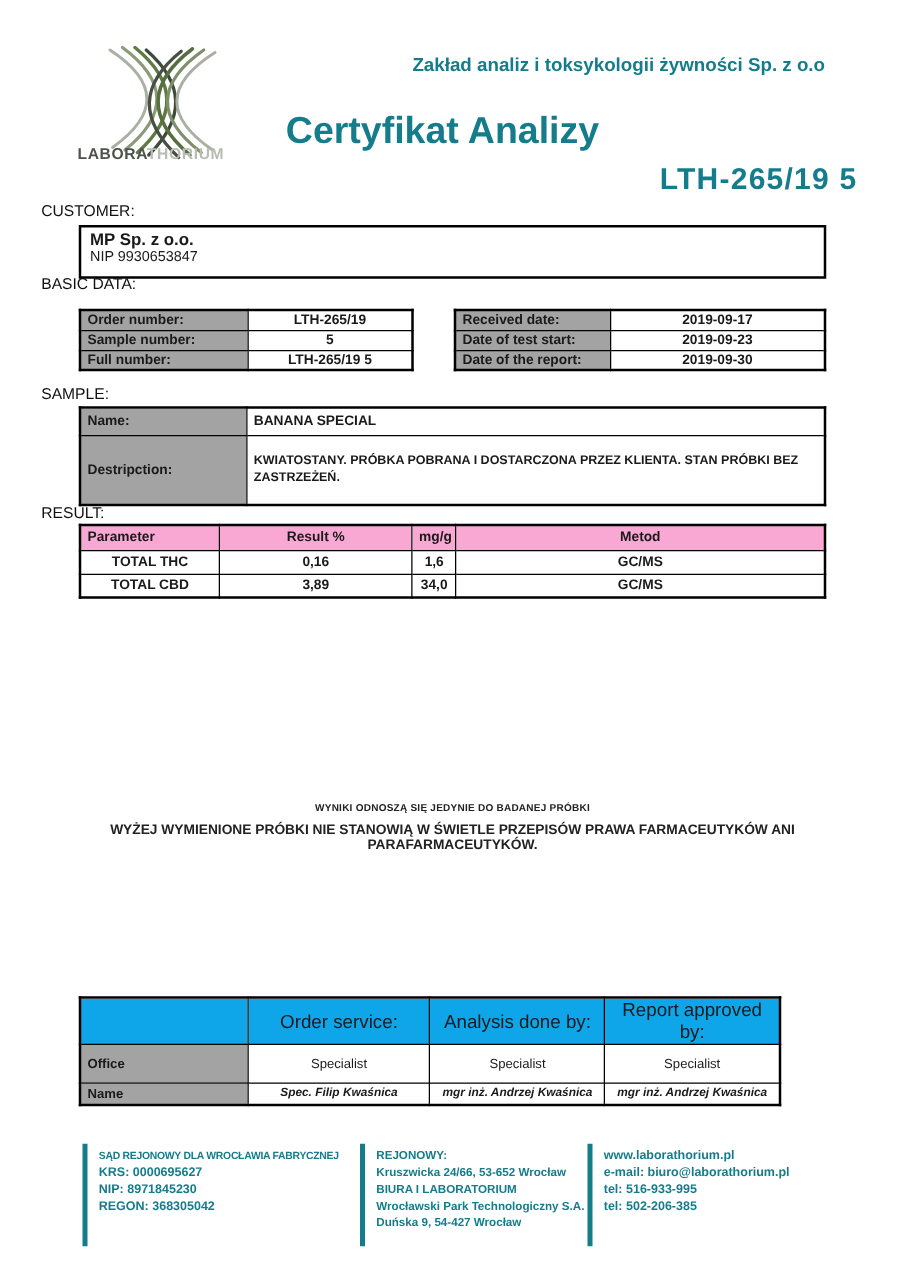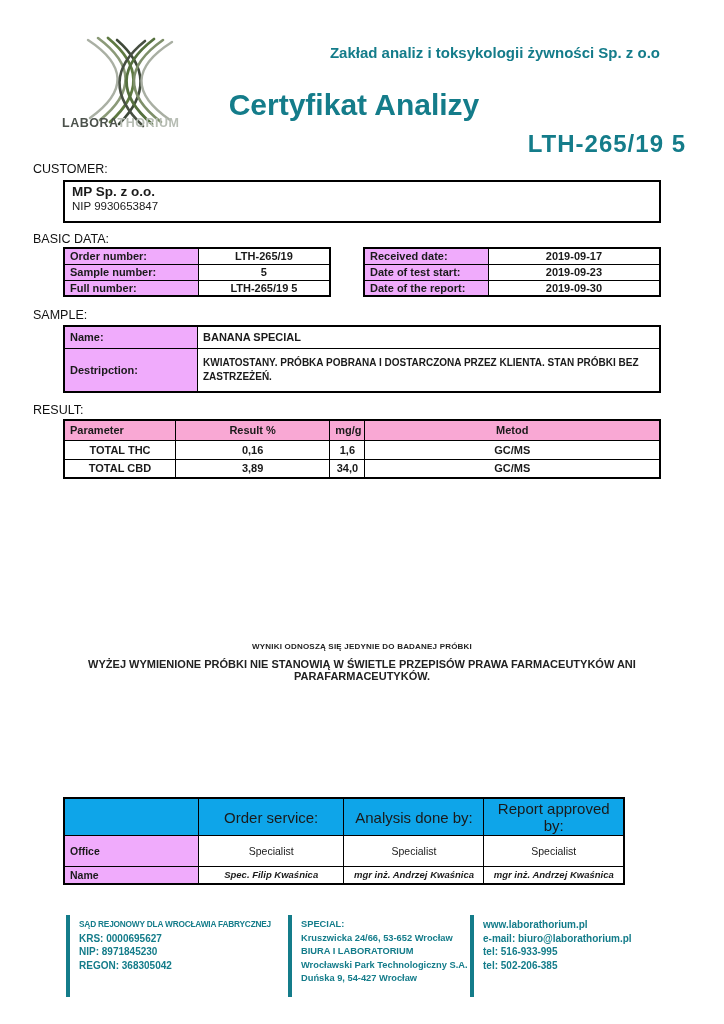--- a/index.html
+++ b/index.html
@@ -15,21 +15,21 @@
   .logo-text .labora { color:#4c524c; }
   .logo-text .thorium { color:#b7bdb4; }
   .company-line { position:absolute; top:44px; right:64px; font-size:15px; font-weight:bold; color:#147c8a; }
   .doc-title { position:absolute; left:104px; top:88px; width:500px; text-align:center; font-size:30px; font-weight:bold; color:#147c8a; }
   .cert-number { position:absolute; top:130px; right:38px; font-size:24px; font-weight:bold; color:#147c8a; letter-spacing:1px; }
   
   .section-label { position:absolute; left:33px; font-size:12.5px; font-weight:normal; color:#111; }
   table { border-collapse:collapse; table-layout:fixed; }
   td, th { border:1.5px solid #000; font-size:11px; padding:1px 5px; overflow:hidden; }
   .outer { border:2.5px solid #000; }
-  .cell-label { background:#f0abfc; font-weight:bold; text-align:left; }
+  .cell-label { background:#a3a3a3; font-weight:bold; text-align:left; }
   .cell-value { background:#fff; font-weight:bold; text-align:center; }
   .customer-box { position:absolute; left:63px; top:180px; width:598px; height:43px; border:2px solid #000; padding:2px 7px; }
   .customer-name { font-size:13.5px; font-weight:bold; }
   .customer-nip { font-size:11.5px; margin-top:1px; }
   .tbl-basic-left  { position:absolute; left:63px;  top:247px; width:268px; }
   .tbl-basic-right { position:absolute; left:363px; top:247px; width:298px; }
   .tbl-basic-left td, .tbl-basic-right td { height:16px; }
   .tbl-sample { position:absolute; left:63px; top:325px; width:598px; }
   .tbl-sample .desc { font-size:10px; line-height:1.35; }
   .tbl-sample .val-left { text-align:left; }
@@ -80,21 +80,21 @@
   <div class="company-line">Zakład analiz i toksykologii żywności Sp. z o.o</div>
   <div class="doc-title">Certyfikat Analizy</div>
   <div class="cert-number">LTH-265/19 5</div>
 
   <div class="section-label" style="top:162px;">CUSTOMER:</div>
   <div class="customer-box">
     <div class="customer-name">MP Sp. z o.o.</div>
     <div class="customer-nip">NIP 9930653847</div>
   </div>
 
-  <div class="section-label" style="top:232px;">BASIC DATA:</div>
+  <div class="section-label" style="top:220px;">BASIC DATA:</div>
   <table class="tbl-basic-left outer">
     <colgroup>
         <col style="width:50.5%">
         <col style="width:49.5%">
       </colgroup>
     <tbody>
         <tr>
       <td class="cell-label">Order number:</td>
       <td class="cell-value">LTH-265/19</td>
     </tr>
@@ -134,21 +134,21 @@
     <colgroup>
         <col style="width:22.4%">
         <col style="width:77.6%">
       </colgroup>
     <tbody>
         <tr>
       <td class="cell-label" style="height:22px;">Name:</td>
       <td class="cell-value val-left">BANANA SPECIAL</td>
     </tr>
     <tr>
-      <td class="cell-label" style="height:44px;">Destripction:</td>
+      <td class="cell-label" style="height:56px;">Destripction:</td>
       <td class="cell-value val-left desc">KWIATOSTANY. PRÓBKA POBRANA I DOSTARCZONA PRZEZ KLIENTA. STAN PRÓBKI BEZ ZASTRZEŻEŃ.</td>
     </tr>
   </tbody>
     </table>
 
   <div class="section-label" style="top:403px;">RESULT:</div>
   <table class="tbl-result outer">
     <colgroup>
         <col style="width:18.7%">
         <col style="width:25.9%">
@@ -210,21 +210,21 @@
     </table>
 
   <div class="footer">
     <div class="f-col f-col1">
       <div class="f-line f-small">SĄD REJONOWY DLA WROCŁAWIA FABRYCZNEJ</div>
       <div class="f-line">KRS: 0000695627</div>
       <div class="f-line">NIP: 8971845230</div>
       <div class="f-line">REGON: 368305042</div>
     </div>
     <div class="f-col f-col2">
-      <div class="f-line" style="font-size:9.3px">SPECIAL:</div>
+      <div class="f-line" style="font-size:9.3px">REJONOWY:</div>
       <div class="f-line" style="font-size:9.3px">Kruszwicka 24/66, 53-652 Wrocław</div>
       <div class="f-line" style="font-size:9.3px">BIURA I LABORATORIUM</div>
       <div class="f-line" style="font-size:9.3px">Wrocławski Park Technologiczny S.A.</div>
       <div class="f-line" style="font-size:9.3px">Duńska 9, 54-427 Wrocław</div>
     </div>
     <div class="f-col f-col3">
       <div class="f-line">www.laborathorium.pl</div>
       <div class="f-line">e-mail: biuro@laborathorium.pl</div>
       <div class="f-line">tel: 516-933-995</div>
       <div class="f-line">tel: 502-206-385</div>

